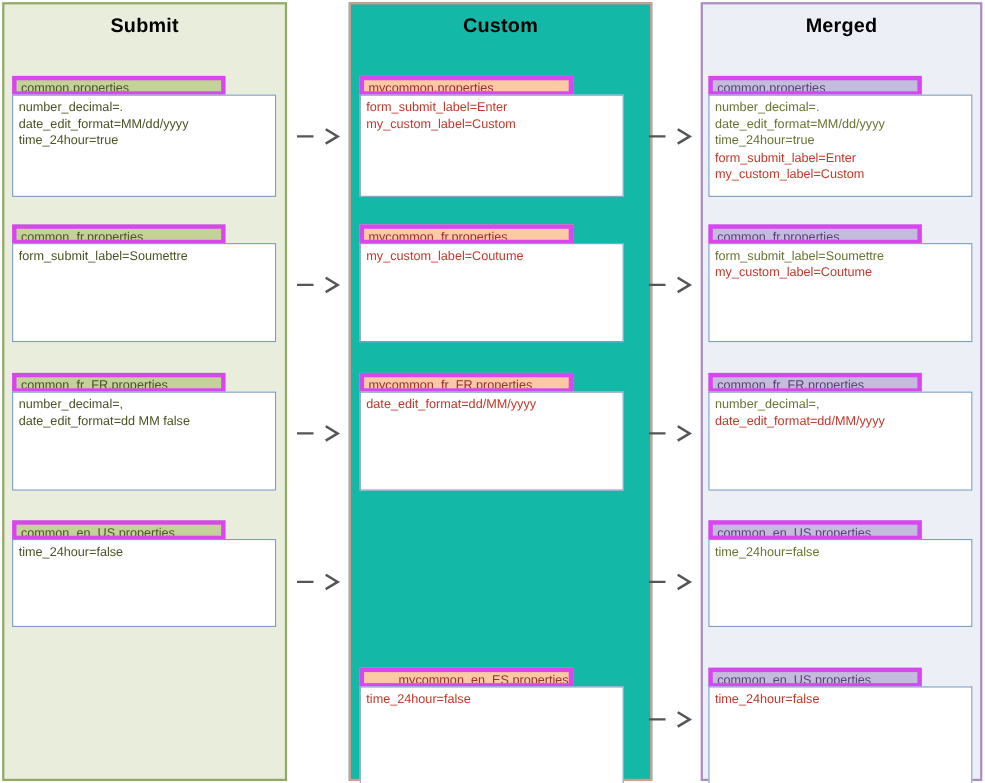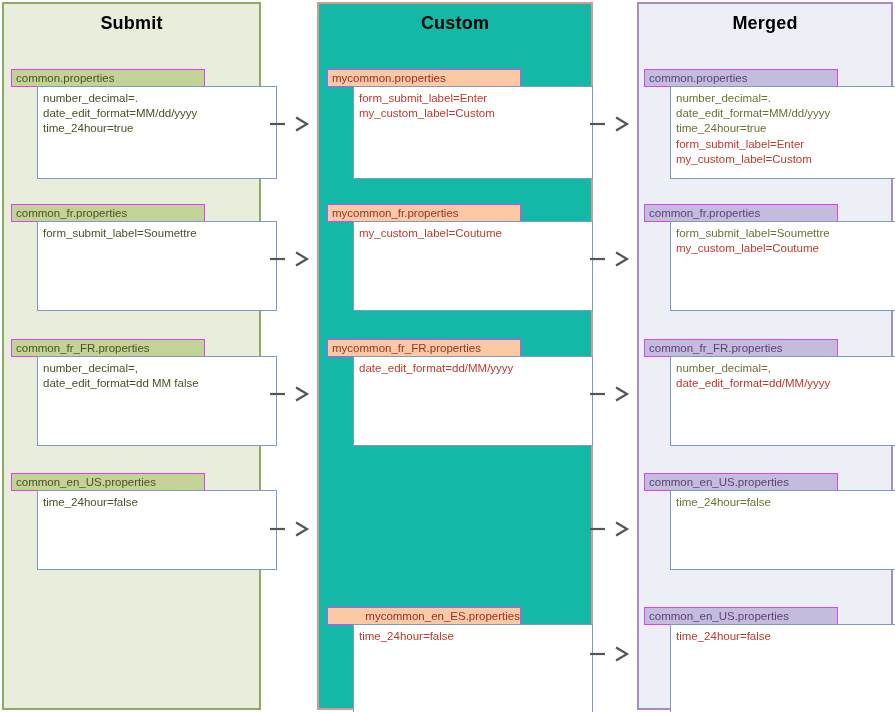--- a/index.html
+++ b/index.html
@@ -60,36 +60,35 @@
   
   .filebox {
     position: absolute;
   }
   .filebox .tab {
     position: absolute;
     left: 0;
     top: 0;
     height: 18px;
     box-sizing: border-box;
-    border: 1px solid #d946ef;
+    border: 4px solid #d946ef;
     font-size: 11.5px;
     line-height: 16px;
     padding-left: 4px;
     white-space: nowrap;
     overflow: hidden;
   }
   .filebox .body {
     position: absolute;
     left: 0;
     top: 17px;
     box-sizing: border-box;
     background: #ffffff;
     border: 1px solid #7a9cc6;
     padding: 4px 5px 0 5px;
-    margin-left: 26px;
   }
   .filebox .line {
     font-size: 11.5px;
     line-height: 15.2px;
     white-space: nowrap;
   }
 
   
   .col-default .tab { background: #c3d296; color: #4a5326; }
   .col-default .line { color: #4a5326; }

